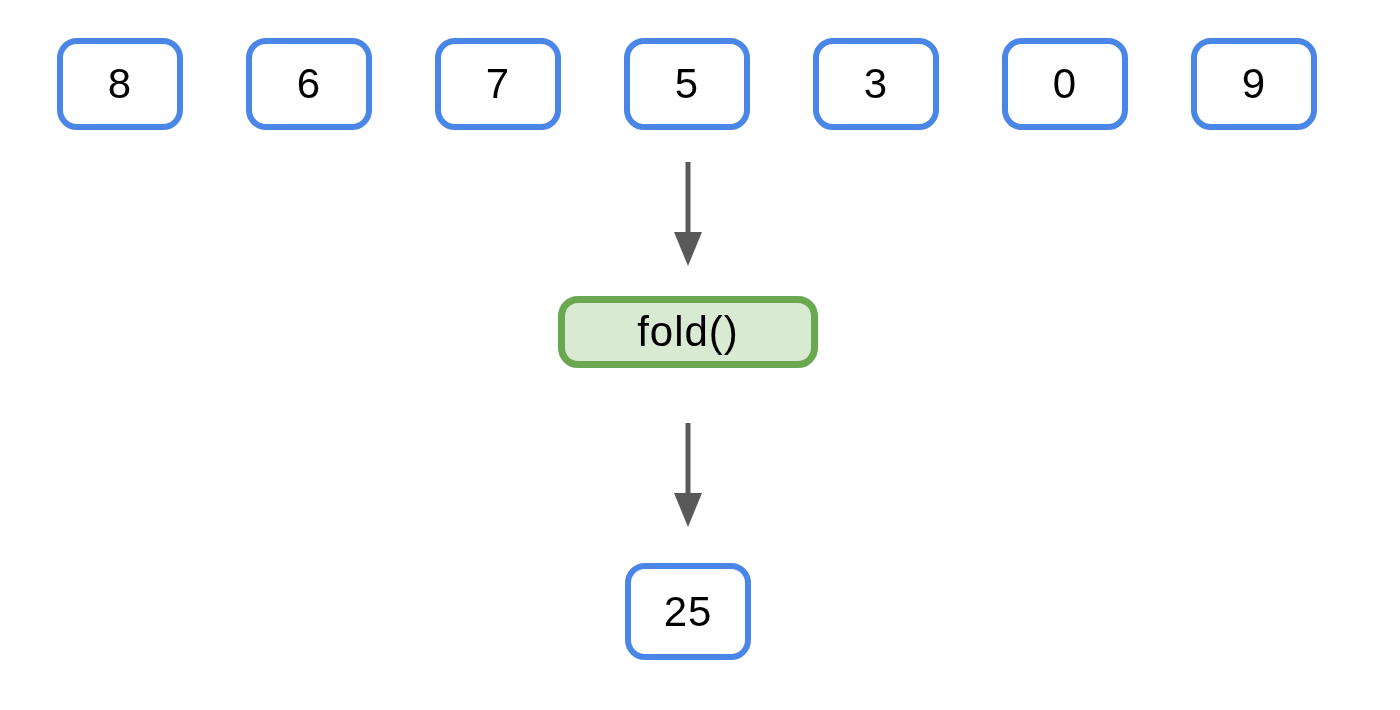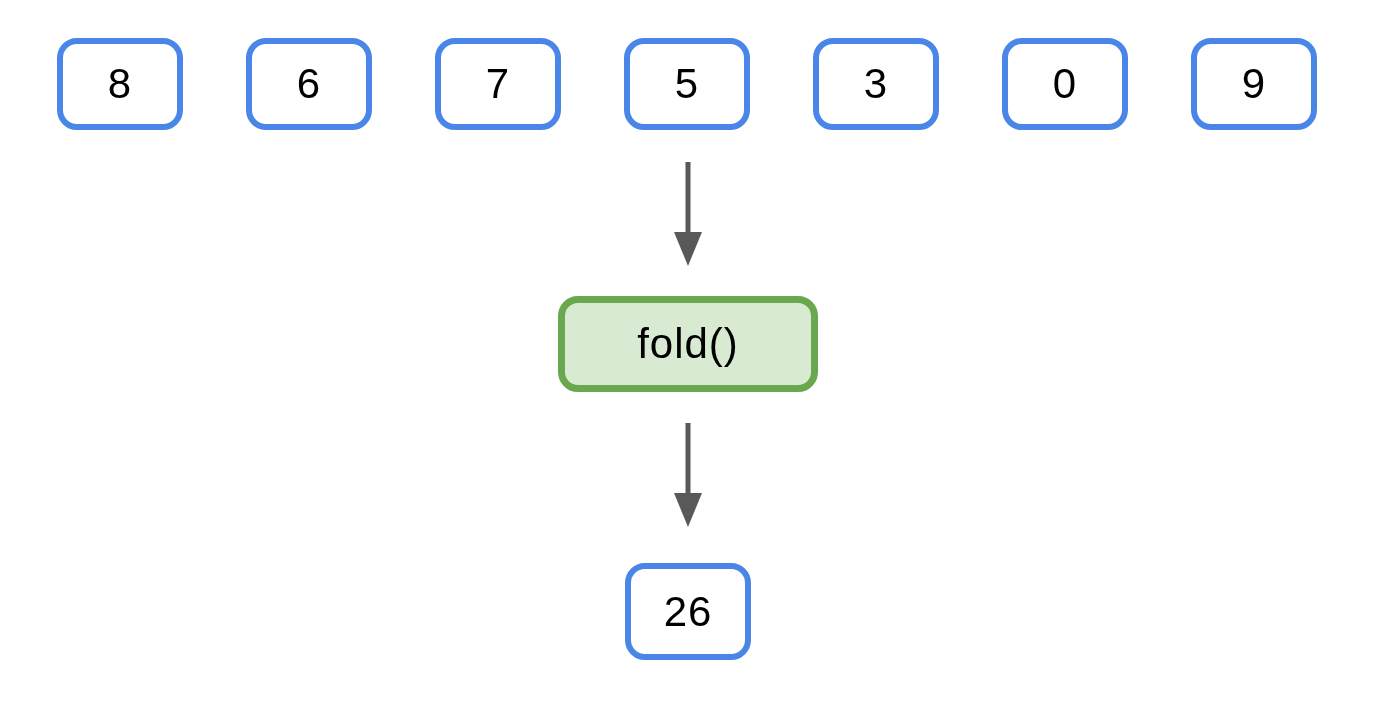--- a/index.html
+++ b/index.html
@@ -46,21 +46,21 @@
     font-size: 42px;
     color: var(--text);
     letter-spacing: 1px;
   }
   .op-box {
     position: absolute;
     box-sizing: border-box;
     left: 558px;
     top: 296px;
     width: 260px;
-    height: 96px;
+    height: 72px;
     background: var(--op-fill);
     border: 7px solid var(--op-border);
     border-radius: 20px;
     display: flex;
     align-items: center;
     justify-content: center;
     font-size: 42px;
     color: var(--text);
     letter-spacing: 1px;
   }
@@ -101,15 +101,15 @@
     <polygon points="1,70 29,70 15,104" fill="currentColor"></polygon>
   </svg>
 
   <div class="op-box">fold()</div>
 
   <svg class="arrow arrow-2" viewBox="0 0 30 104" xmlns="http://www.w3.org/2000/svg">
     <line x1="15" y1="0" x2="15" y2="72" stroke="currentColor" stroke-width="5"></line>
     <polygon points="1,70 29,70 15,104" fill="currentColor"></polygon>
   </svg>
 
-  <div class="box result-box">26</div>
+  <div class="box result-box">25</div>
 
 </div>
 
 </body></html>

